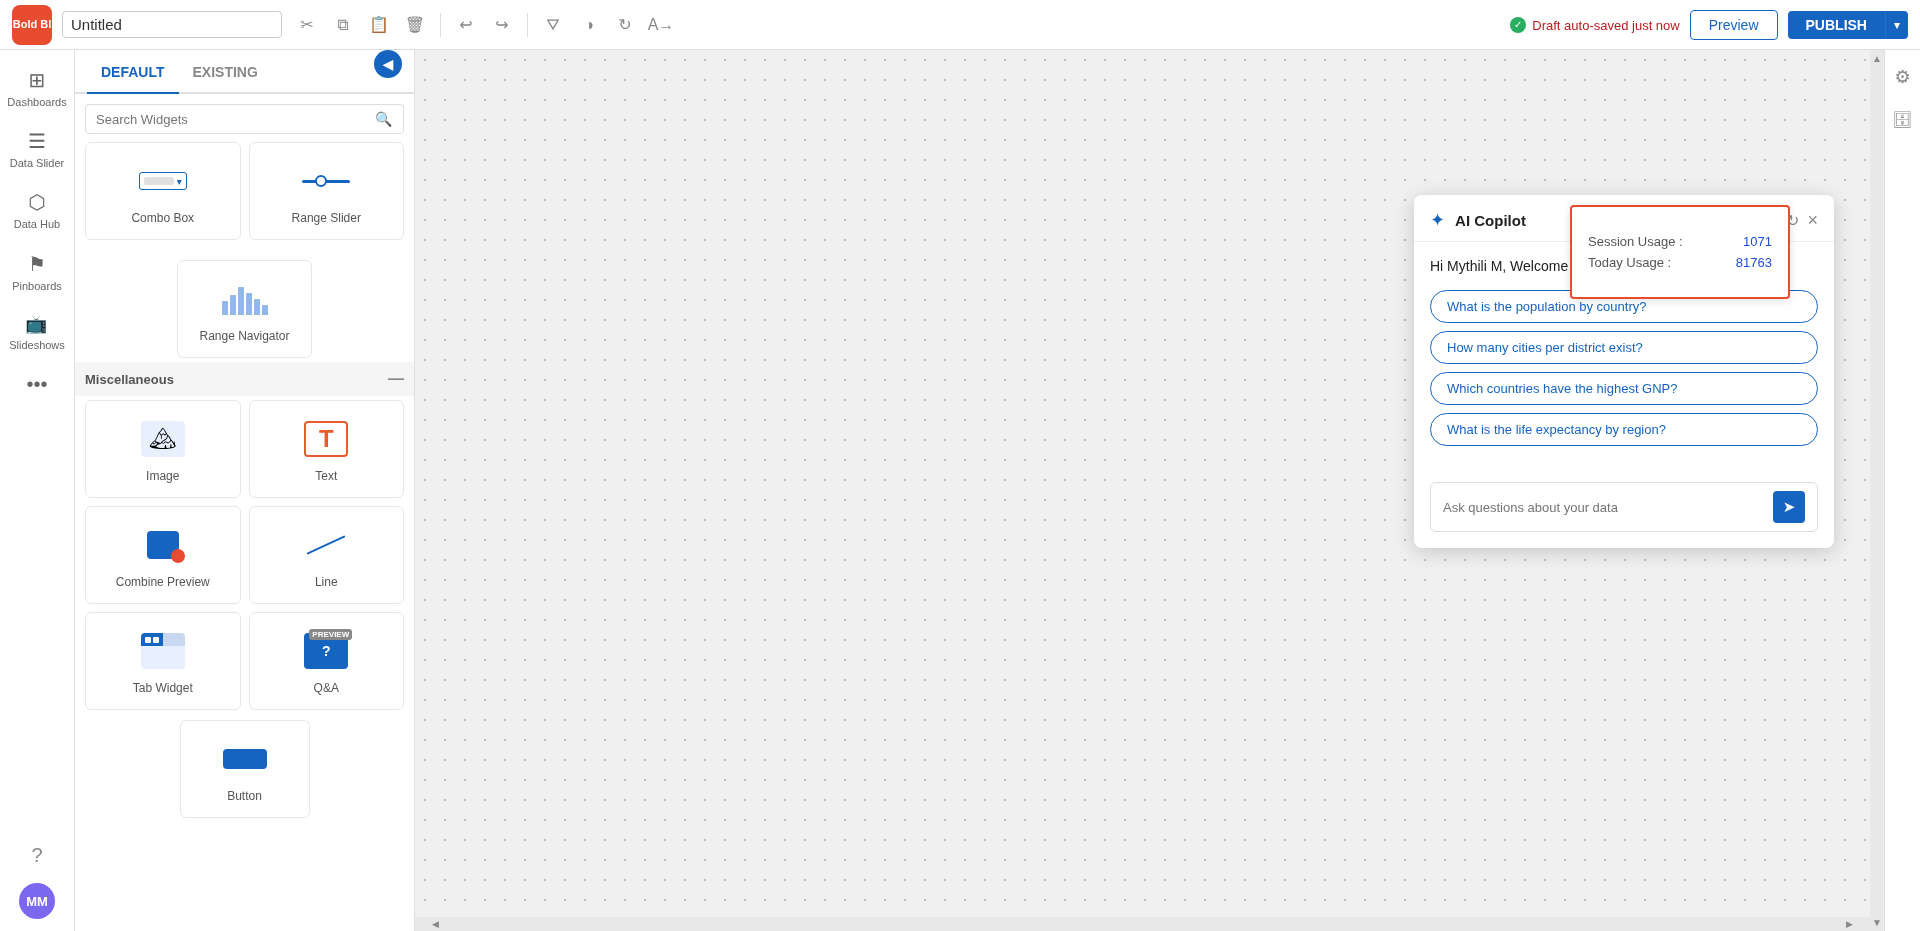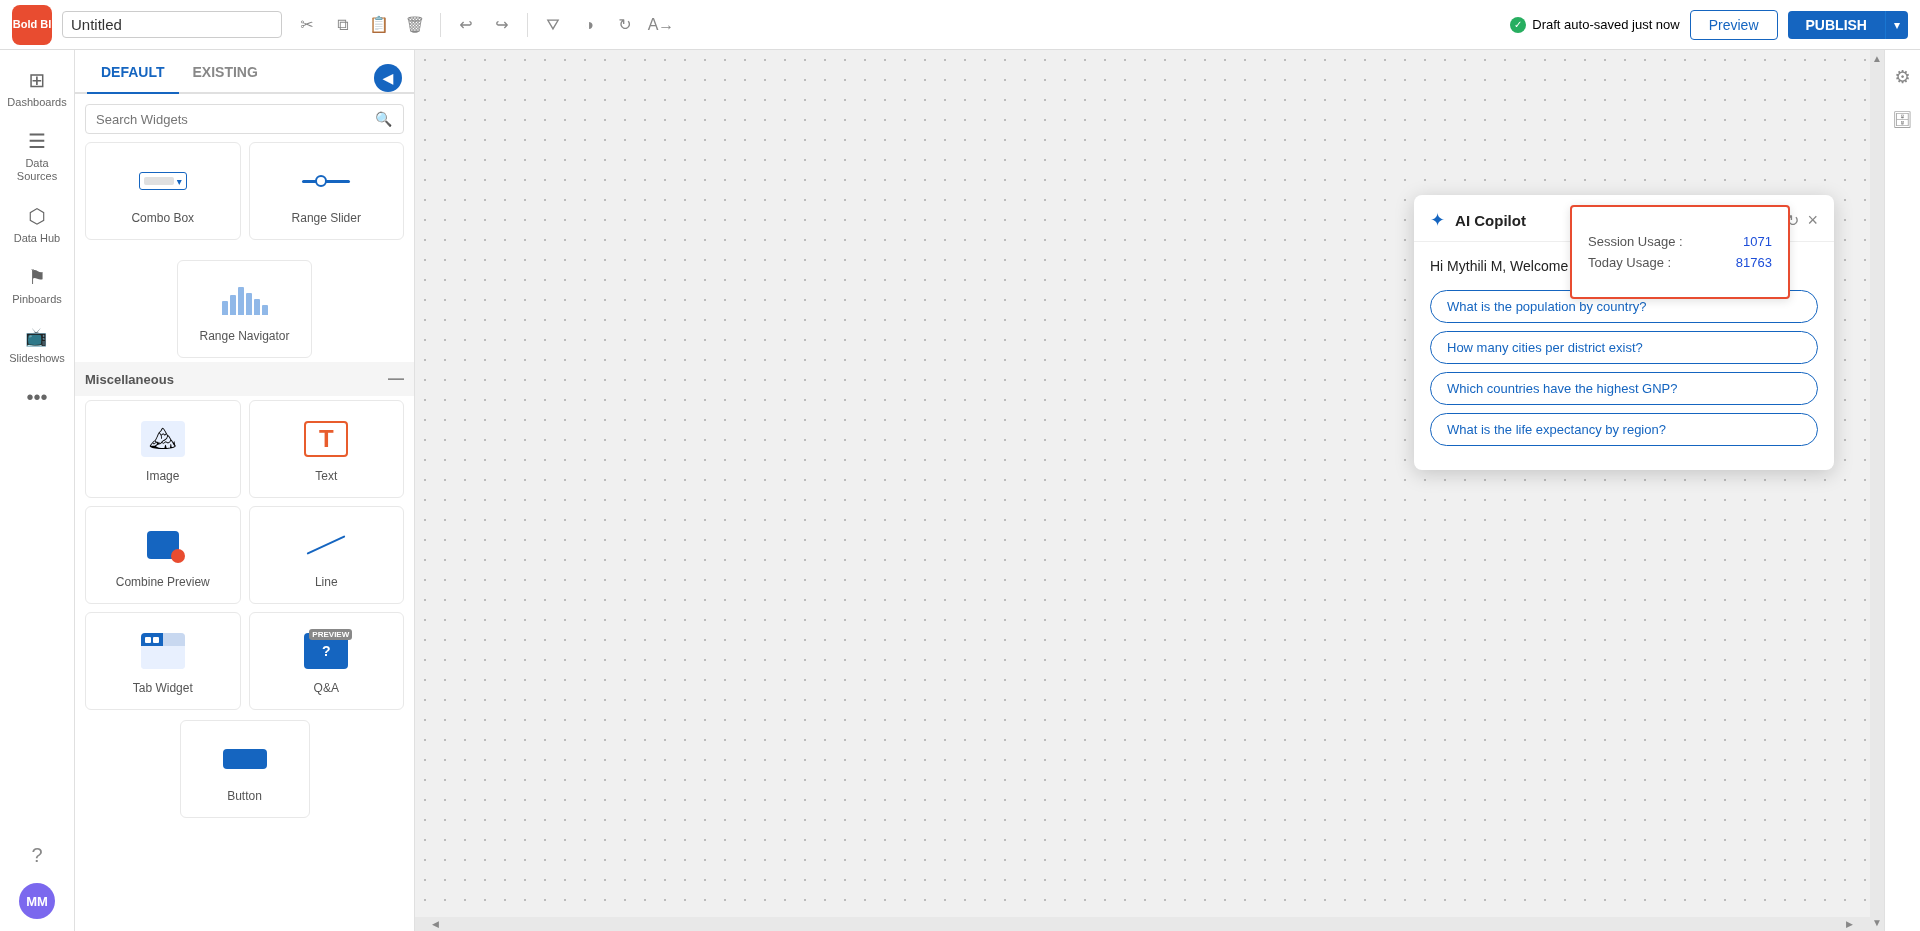--- a/index.html
+++ b/index.html
@@ -19,21 +19,21 @@
       border: 1px solid #ccc; border-radius: 4px; padding: 4px 8px; font-size: 15px; color: #333;
       width: 220px; outline: none;
     }
     .topbar-spacer { flex: 1; }
     .toolbar-icons { display: flex; align-items: center; gap: 6px; }
     .toolbar-icon {
       width: 30px; height: 30px; display: flex; align-items: center; justify-content: center;
       color: #888; cursor: pointer; font-size: 16px; border-radius: 4px;
     }
     .toolbar-sep { width: 1px; height: 24px; background: #ddd; margin: 0 4px; }
-    .autosave-msg { display: flex; align-items: center; gap: 6px; color: #000000; font-size: 13px; }
+    .autosave-msg { display: flex; align-items: flex-end; gap: 6px; color: #b91c1c; font-size: 13px; }
     .autosave-dot { width: 16px; height: 16px; background: #27ae60; border-radius: 50%; display: flex; align-items: center; justify-content: center; }
     .autosave-dot::after { content: '✓'; color: white; font-size: 10px; }
     .btn-preview {
       border: 1px solid #1565c0; color: #1565c0; background: white; border-radius: 4px;
       padding: 6px 18px; font-size: 14px; cursor: pointer; font-weight: 500;
     }
     .btn-publish {
       background: #1565c0; color: white; border: none; border-radius: 4px 0 0 4px;
       padding: 6px 18px; font-size: 14px; cursor: pointer; font-weight: 600;
     }
@@ -57,21 +57,21 @@
     .sidebar-item-icon { font-size: 20px; color: #666; }
     .sidebar-item-label { font-size: 11px; color: #666; text-align: center; line-height: 1.2; }
     .sidebar-bottom { margin-top: auto; padding-bottom: 12px; display: flex; flex-direction: column; align-items: center; gap: 8px; }
     .avatar { width: 36px; height: 36px; border-radius: 50%; background: #7b68ee; display: flex; align-items: center; justify-content: center; color: white; font-size: 13px; font-weight: 600; cursor: pointer; }
 
     
     .widget-panel {
       width: 340px; background: #fff; border-right: 1px solid #e0e0e0;
       display: flex; flex-direction: column; flex-shrink: 0;
     }
-    .widget-tabs { display: flex; align-items: flex-end; border-bottom: 2px solid #e0e0e0; padding: 0 12px; }
+    .widget-tabs { display: flex; align-items: flex-start; border-bottom: 2px solid #e0e0e0; padding: 0 12px; }
     .widget-tab {
       padding: 14px 14px 12px; font-size: 14px; font-weight: 600; cursor: pointer;
       border-bottom: 2px solid transparent; margin-bottom: -2px; color: #888;
     }
     .widget-tab.active { color: #1565c0; border-bottom: 2px solid #1565c0; }
     .tab-arrow-btn {
       margin-left: auto; width: 28px; height: 28px; background: #1565c0; border-radius: 50%;
       display: flex; align-items: center; justify-content: center; cursor: pointer; color: white; font-size: 14px;
     }
     .search-bar {
@@ -198,21 +198,21 @@
 
 <div class="main-layout">
 
   <div class="left-sidebar">
     <div class="sidebar-item">
       <div class="sidebar-item-icon">⊞</div>
       <div class="sidebar-item-label">Dashboards</div>
     </div>
     <div class="sidebar-item">
       <div class="sidebar-item-icon">☰</div>
-      <div class="sidebar-item-label">Data Sources</div>
+      <div class="sidebar-item-label">Data Slider</div>
     </div>
     <div class="sidebar-item">
       <div class="sidebar-item-icon">⬡</div>
       <div class="sidebar-item-label">Data Hub</div>
     </div>
     <div class="sidebar-item">
       <div class="sidebar-item-icon">⚑</div>
       <div class="sidebar-item-label">Pinboards</div>
     </div>
     <div class="sidebar-item">
@@ -387,20 +387,24 @@
           <span class="ai-hdr-icon" title="Close" style="font-size:18px;">×</span>
         </div>
       </div>
       <div class="ai-panel-body">
         <div class="ai-welcome">Hi Mythili M, Welcome to Bold BI AI Copilot</div>
         <div class="ai-suggestion">What is the population by country?</div>
         <div class="ai-suggestion">How many cities per district exist?</div>
         <div class="ai-suggestion">Which countries have the highest GNP?</div>
         <div class="ai-suggestion">What is the life expectancy by region?</div>
       </div>
+      <div class="ai-input-row">
+        <input class="ai-input" type="text" placeholder="Ask questions about your data" style="">
+        <div class="ai-send-btn">➤</div>
+      </div>
     </div>
 
     <div class="usage-popup">
       <div class="usage-row">
         <span class="usage-label">Session Usage :</span>
         <span class="usage-val">1071</span>
       </div>
       <div class="usage-row">
         <span class="usage-label">Today Usage :</span>
         <span class="usage-val">81763</span>

